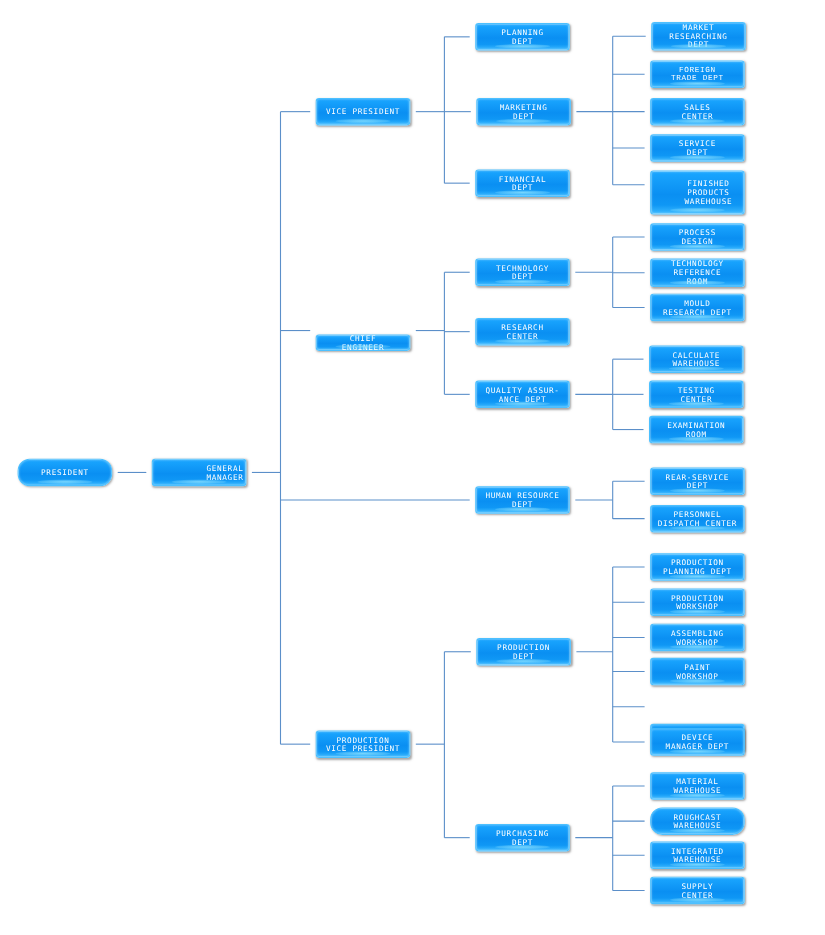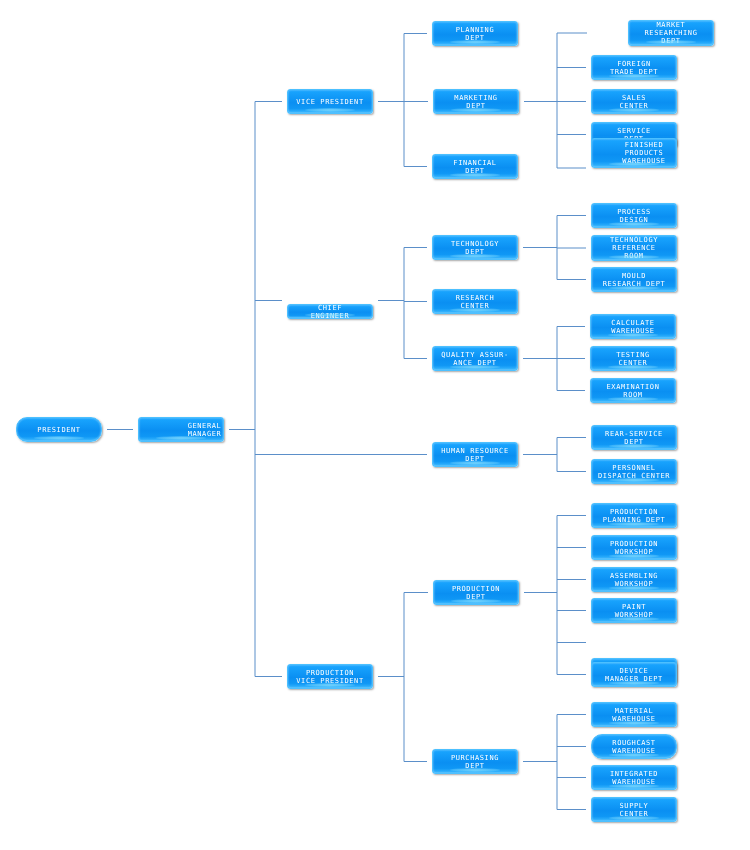--- a/index.html
+++ b/index.html
@@ -123,30 +123,30 @@
 CENTER</div>
   <div class="node" style="left:432px;top:346px;height:25px;">QUALITY ASSUR-
 ANCE DEPT</div>
   <div class="node" style="left:432px;top:442px;height:25px;">HUMAN RESOURCE
 DEPT</div>
   <div class="node" style="left:433px;top:580px;height:25px;">PRODUCTION
 DEPT</div>
   <div class="node" style="left:432px;top:749px;height:25px;">PURCHASING
 DEPT</div>
 
-  <div class="node" style="left:592px;top:20px;height:26px;margin-left:36px;">MARKET
+  <div class="node" style="left:592px;top:20px;height:26px;">MARKET
 RESEARCHING
 DEPT</div>
-  <div class="node" style="left:591px;top:55px;height:25px;">FOREIGN
+  <div class="node" style="left:591px;top:55px;height:25px;font-family:Liberation Mono, monospace;">FOREIGN
 TRADE DEPT</div>
   <div class="node" style="left:591px;top:89px;height:25px;">SALES
 CENTER</div>
   <div class="node" style="left:591px;top:122px;height:25px;">SERVICE
 DEPT</div>
-  <div class="node" style="left:591px;top:138px;height:30px;padding-left:20px;">FINISHED
+  <div class="node" style="left:591px;top:155px;height:40px;padding-left:20px;">FINISHED
 PRODUCTS
 WAREHOUSE</div>
 
   <div class="node" style="left:591px;top:203px;height:25px;">PROCESS
 DESIGN</div>
   <div class="node" style="left:591px;top:235px;height:26px;">TECHNOLOGY
 REFERENCE
 ROOM</div>
   <div class="node" style="left:591px;top:267px;height:25px;">MOULD
 RESEARCH DEPT</div>

